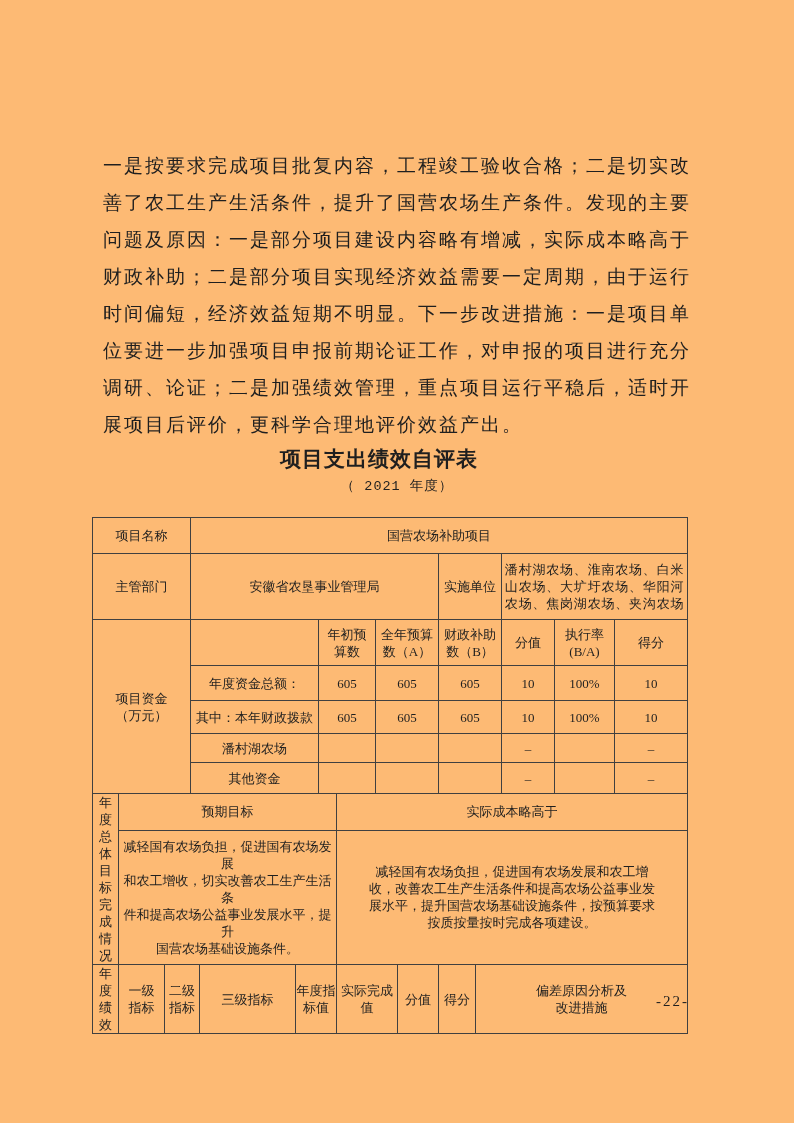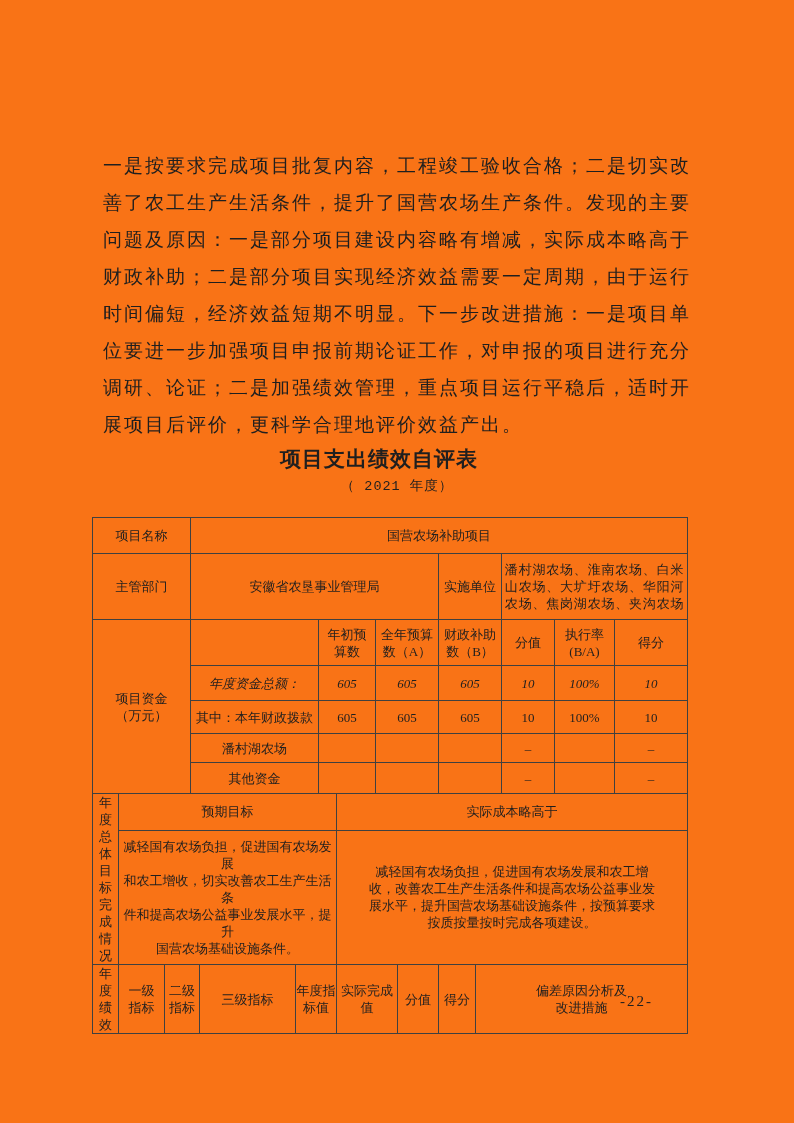--- a/index.html
+++ b/index.html
@@ -1,21 +1,21 @@
 <!DOCTYPE html>
 <html><head>
 <meta charset="utf-8">
 <style>
   html, body { margin: 0; padding: 0; background: #888; }
   .page {
     position: relative;
     width: 794px;
     height: 1123px;
     margin: 0 auto;
-    background: #f97316;
+    background: #fdba74;
     overflow: hidden;
     font-family: "Liberation Serif", serif;
     color: #1f1f1f;
   }
   .para {
     position: absolute;
     left: 103px;
     top: 147px;
     width: 592px;
     font-size: 19px;
@@ -59,35 +59,35 @@
     text-align: center;
     vertical-align: middle;
     padding: 0;
     white-space: pre-line;
     line-height: 17px;
     overflow: hidden;
   }
   tr.r1  { height: 36px; }
   tr.r2  { height: 66px; }
   tr.r3  { height: 46px; }
-  tr.r4  { height: 35px; font-style: italic; }
+  tr.r4  { height: 35px; }
   tr.r5  { height: 33px; }
   tr.r6  { height: 29px; }
   tr.r7  { height: 31px; }
   tr.r8  { height: 33px; }
   tr.r9  { height: 84px; }
   tr.r10 { height: 60px; }
   td.cell-left  { text-align: left; padding: 0 3px; }
   td.cell-farms { text-align: left; padding: 1px 4px; line-height: 21px; letter-spacing: 0.8px; }
   td.cell-goal  { text-align: left; padding: 1px 5px; line-height: 21px; vertical-align: middle; }
   td.cell-vlabel { line-height: 16.5px; }
   td.cell-hdr2  { line-height: 17px; }
   .page-number {
     position: absolute;
-    left: 620px;
+    left: 656px;
     top: 993px;
     font-size: 15px;
     letter-spacing: 2px;
     font-family: "Liberation Serif", serif;
   }
 </style>
 </head>
 <body>
 
 <div class="page">

